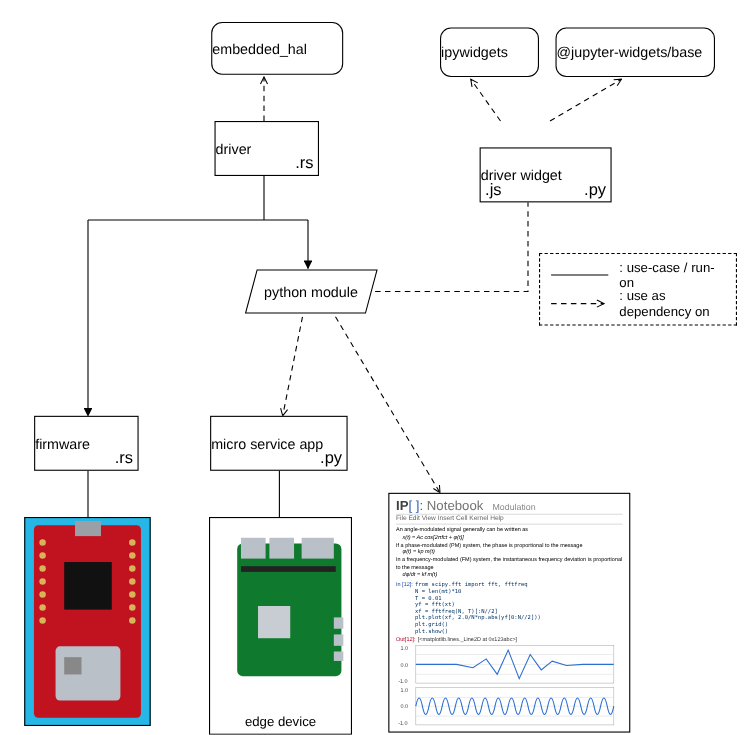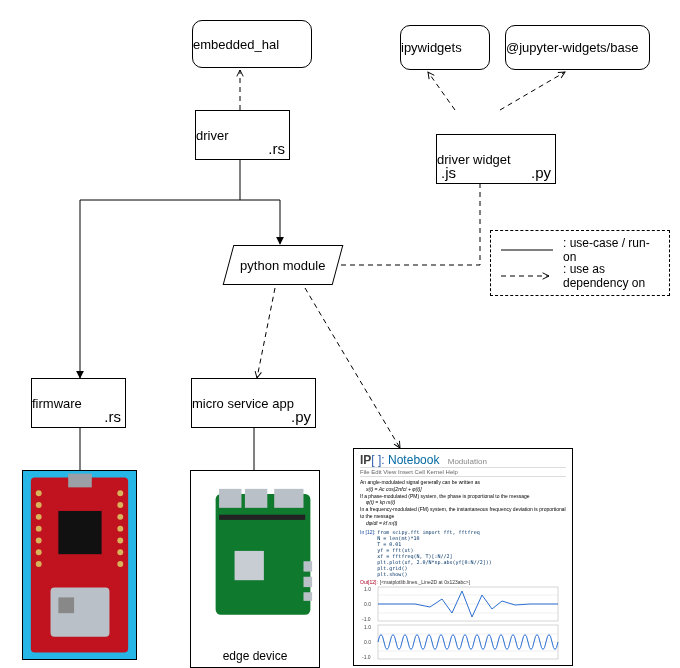--- a/index.html
+++ b/index.html
@@ -201,21 +201,21 @@
     <rect x="112" y="108" width="10" height="12" fill="#b9c0c7"></rect>
     <rect x="112" y="126" width="10" height="10" fill="#b9c0c7"></rect>
   </svg>
   <div style="position:absolute; left:0; right:0; bottom:4px; text-align:center; font-size:12px;">edge device</div>
 </div>
 
 <div class="img-placeholder" style="left:353px; top:448px; width:220px; height:218px; background:#fff; overflow:hidden;">
   <div style="padding:4px 6px;">
     <div style="font-size:12px;">
       <span style="color:#404040; font-weight:bold;">IP</span><span style="color:#2a5db0;">[ ]:</span>
-      <span style="color:#0369a1;">Notebook</span>
+      <span style="color:#737373;">Notebook</span>
       <span style="color:#888; font-size:8px; margin-left:5px;">Modulation</span>
     </div>
     <div style="font-size:6px; color:#666; border-top:1px solid #ddd; border-bottom:1px solid #ddd; padding:1px 0; margin-bottom:2px;">File  Edit  View  Insert  Cell  Kernel  Help</div>
     <div style="font-size:5px; line-height:1.35;">
       <div>An angle-modulated signal generally can be written as</div>
       <div style="font-style:italic; padding-left:6px;">x(t) = Ac cos[2πfct + φ(t)]</div>
       <div>If a phase-modulated (PM) system, the phase is proportional to the message</div>
       <div style="font-style:italic; padding-left:6px;">φ(t) = kp m(t)</div>
       <div>In a frequency-modulated (FM) system, the instantaneous frequency deviation is proportional to the message</div>
       <div style="font-style:italic; padding-left:6px;">dφ/dt = kf m(t)</div>

